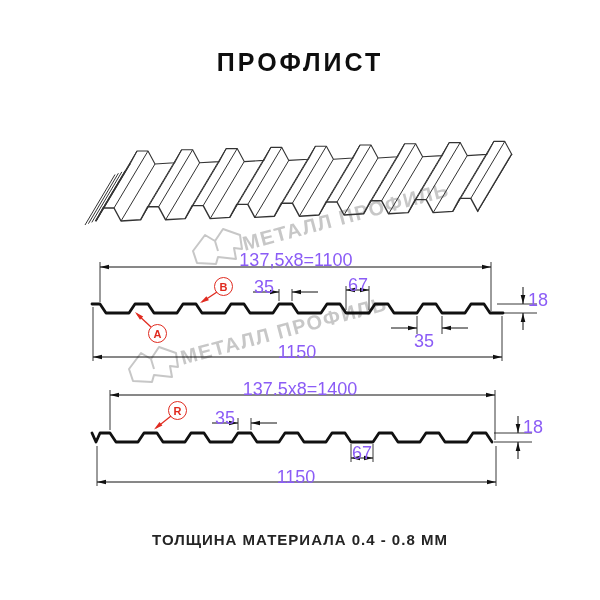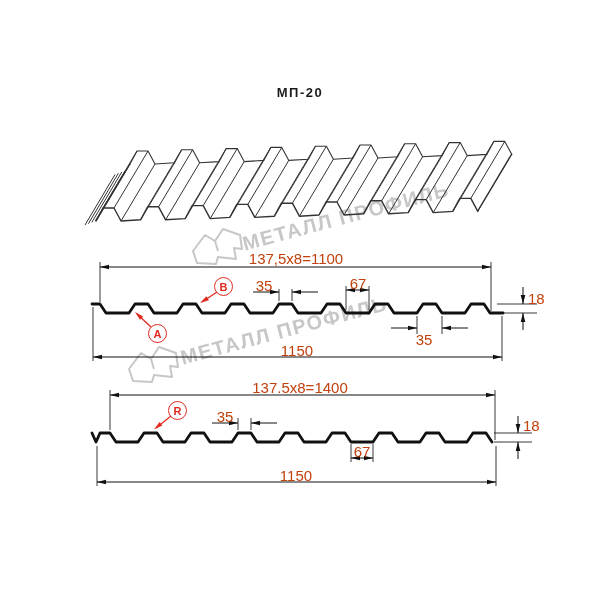--- a/index.html
+++ b/index.html
@@ -11,31 +11,31 @@
          letter-spacing:3px;color:#0e0e0e;font-family:"Liberation Sans",sans-serif;}
   #subtitle{top:85px;left:0;width:600px;text-align:center;font-size:13px;font-weight:700;
             letter-spacing:1.5px;color:#1b1b1b;}
   #footer{top:531px;left:0;width:600px;text-align:center;font-size:15px;font-weight:600;
           letter-spacing:1px;color:#242424;}
   .wm{color:#c7c7c7;font-weight:700;font-size:20px;letter-spacing:1.5px;white-space:nowrap;
       transform-origin:left center;transform:rotate(-15deg);z-index:1;}
   #wm1{left:243px;top:233px;}
   #wm2{left:181px;top:347px;}
   svg#art{position:absolute;left:0;top:0;z-index:2;}
-  .dim{position:absolute;font-size:15px;color:#c2410c;z-index:3;white-space:nowrap;text-align:center;}
+  .dim{position:absolute;font-size:18px;color:#8b5cf6;z-index:3;white-space:nowrap;text-align:center;}
   .badge{position:absolute;width:17px;height:17px;border:1.7px solid #e02b20;border-radius:50%;
          display:flex;align-items:center;justify-content:center;font-size:11px;font-weight:700;
          color:#e02b20;z-index:3;background:transparent;}
 </style>
 </head>
 <body>
 
 <div id="page">
 
-  <div id="subtitle" class="abs">МП-20</div>
+  <div id="title" class="abs">ПРОФЛИСТ</div>
 
   <div id="wm1" class="abs wm">МЕТАЛЛ ПРОФИЛЬ</div>
   <div id="wm2" class="abs wm">МЕТАЛЛ ПРОФИЛЬ</div>
 
   <svg id="art" width="600" height="600">
       <g>
         <path d="M130.0 164.0 L137.0 151.0 L148.0 151.0 L155.0 164.0 L174.6 162.8 L181.6 149.8 L192.6 149.8 L199.6 162.8 L219.2 161.6 L226.2 148.6 L237.2 148.6 L244.2 161.6 L263.8 160.4 L270.8 147.4 L281.8 147.4 L288.8 160.4 L308.4 159.2 L315.4 146.2 L326.4 146.2 L333.4 159.2 L353.0 158.0 L360.0 145.0 L371.0 145.0 L378.0 158.0 L397.6 156.8 L404.6 143.8 L415.6 143.8 L422.6 156.8 L442.2 155.6 L449.2 142.6 L460.2 142.6 L467.2 155.6 L486.8 154.4 L493.8 141.4 L504.8 141.4 L511.8 154.4 " fill="none" stroke="#333" stroke-width="1.1" stroke-linejoin="round" stroke-linecap="round"></path>
         <path d="M96.0 221.0 L103.0 208.0 L114.0 208.0 L121.0 221.0 L140.6 219.8 L147.6 206.8 L158.6 206.8 L165.6 219.8 L185.2 218.6 L192.2 205.6 L203.2 205.6 L210.2 218.6 L229.8 217.4 L236.8 204.4 L247.8 204.4 L254.8 217.4 L274.4 216.2 L281.4 203.2 L292.4 203.2 L299.4 216.2 L319.0 215.0 L326.0 202.0 L337.0 202.0 L344.0 215.0 L363.6 213.8 L370.6 200.8 L381.6 200.8 L388.6 213.8 L408.2 212.6 L415.2 199.6 L426.2 199.6 L433.2 212.6 L452.8 211.4 L459.8 198.4 L470.8 198.4 L477.8 211.4 " fill="none" stroke="#333" stroke-width="1.4" stroke-linejoin="round" stroke-linecap="round"></path>
         <line x1="96.0" y1="221.0" x2="130.0" y2="164.0" stroke="#333" stroke-width="1"></line>
         <line x1="103.0" y1="208.0" x2="137.0" y2="151.0" stroke="#333" stroke-width="1"></line>
@@ -175,13 +175,14 @@
 
   <div class="dim ctr" style="left:300px;top:379px;">137.5x8=1400</div>
   <div class="dim ctr" style="left:225px;top:408px;">35</div>
   <div class="dim" style="left:523px;top:417px;">18</div>
   <div class="dim ctr" style="left:362px;top:443px;">67</div>
   <div class="dim ctr" style="left:296px;top:467px;">1150</div>
   <div class="badge" style="left:168px;top:401px;">
     <span>R</span>
   </div>
 
+  <div id="footer" class="abs">ТОЛЩИНА МАТЕРИАЛА 0.4 - 0.8 ММ</div>
 </div>
 
 </body></html>

